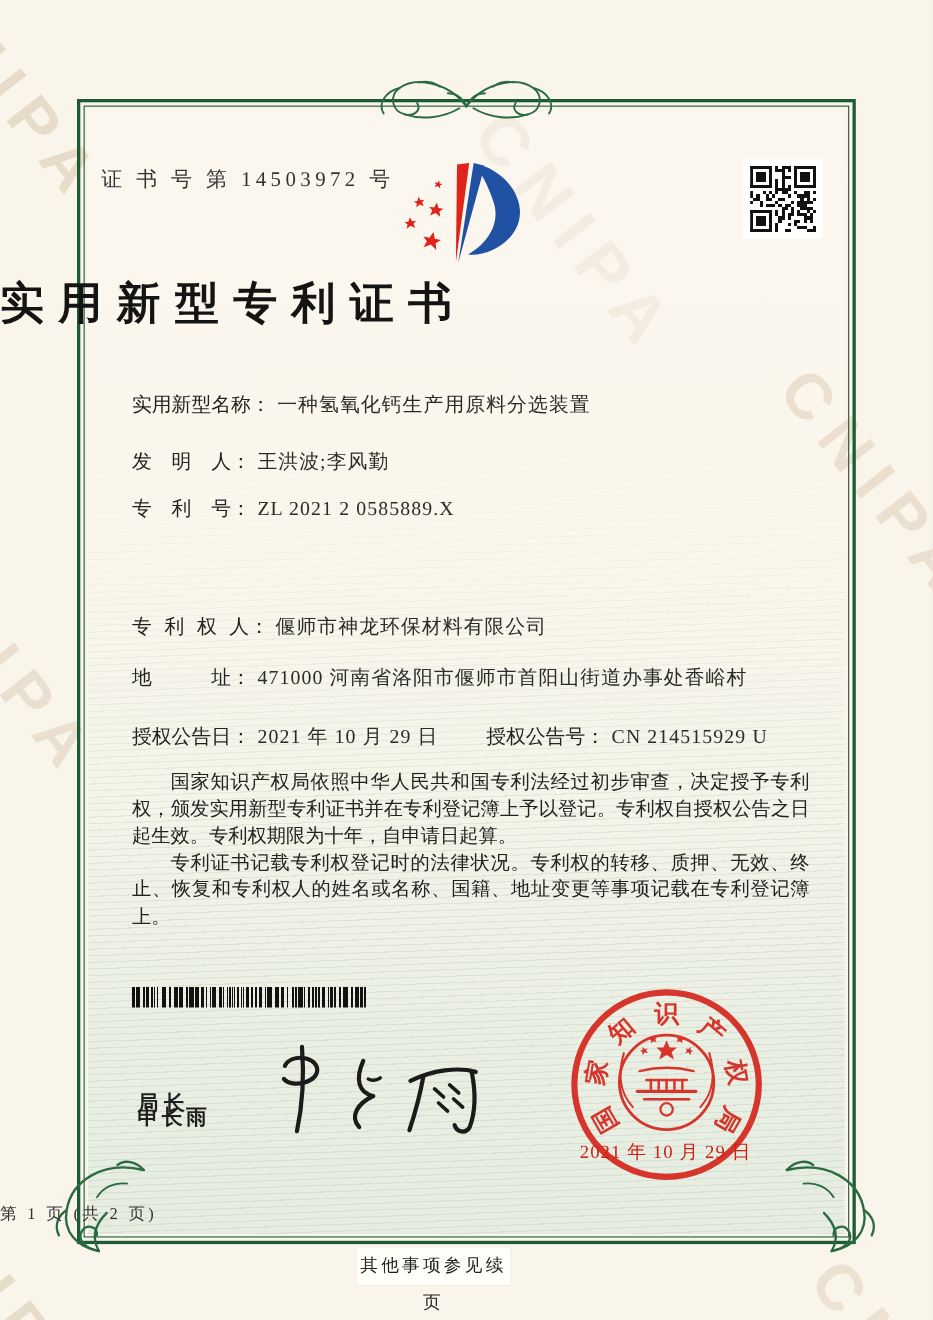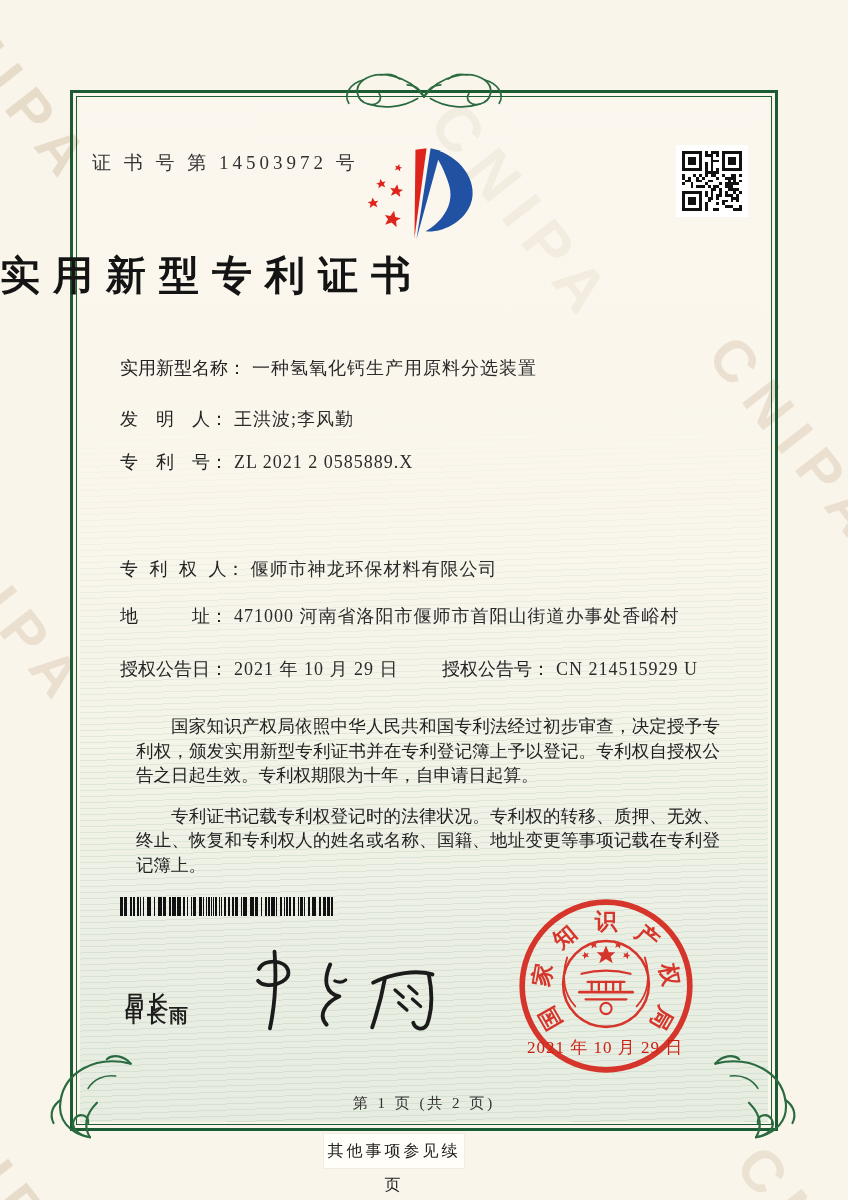--- a/index.html
+++ b/index.html
@@ -55,28 +55,28 @@
   .cert-number{left:92px;top:150px;font-size:19px;letter-spacing:4px;color:#333}
   .logo{left:356px;top:138px}
   .qr{left:676px;top:145px;width:72px;height:72px;background:#fff;display:flex;align-items:center;justify-content:center}
   .title{left:0;right:0;top:248px;text-align:left;font-size:40px;font-weight:bold;letter-spacing:13px;color:#141414}
   .row{left:120px;font-size:18px;white-space:nowrap}
   .row .lab{color:#222;word-spacing:7px}
   .row .val{margin-left:6px;letter-spacing:1px}
   .r0{top:356px}.r1{top:407px}.r2{top:450px}.r3{top:509px}.r4{top:557px}.r5{top:604px}.r6{top:657px}
   .g-no{position:absolute;left:322px;top:0;white-space:nowrap}
   .paras{left:120px;top:698px;width:616px;font-size:17.5px;line-height:24.5px;text-align:justify;color:#222}
-  .paras p{margin:16px;text-indent:2em}
+  .paras p{margin:0;text-indent:2em}
   .barcode{left:120px;top:897px;width:216px;height:19px}
   .signer-title{left:125px;top:990px;font-size:19px;letter-spacing:5px;font-weight:600;color:#1e1e1e}
   .signer-name{left:125px;top:1003px;font-size:19px;letter-spacing:3px;font-weight:600;color:#1e1e1e}
   .signature{left:238px;top:942px}
   .seal{left:514px;top:894px;width:184px;height:184px;opacity:.93}
   .seal-date{left:527px;top:1036px;font-size:17px;color:#cc2015;letter-spacing:1px;z-index:6}
-  .page-indicator{left:0;right:0;top:1094px;text-align:center;font-size:15px;letter-spacing:3px;color:#333}
+  .page-indicator{left:0;right:0;top:1094px;font-size:15px;letter-spacing:3px;color:#333}
   .note{
     left:324px;top:1134px;width:140px;height:34px;background:#fffef9;
     text-align:center;line-height:34px;font-size:16px;letter-spacing:3px;color:#222;
     box-shadow:0 0 0 1px rgba(0,0,0,.03);
   }
 </style>
 </head>
 <body>
 
 <div class="page">

